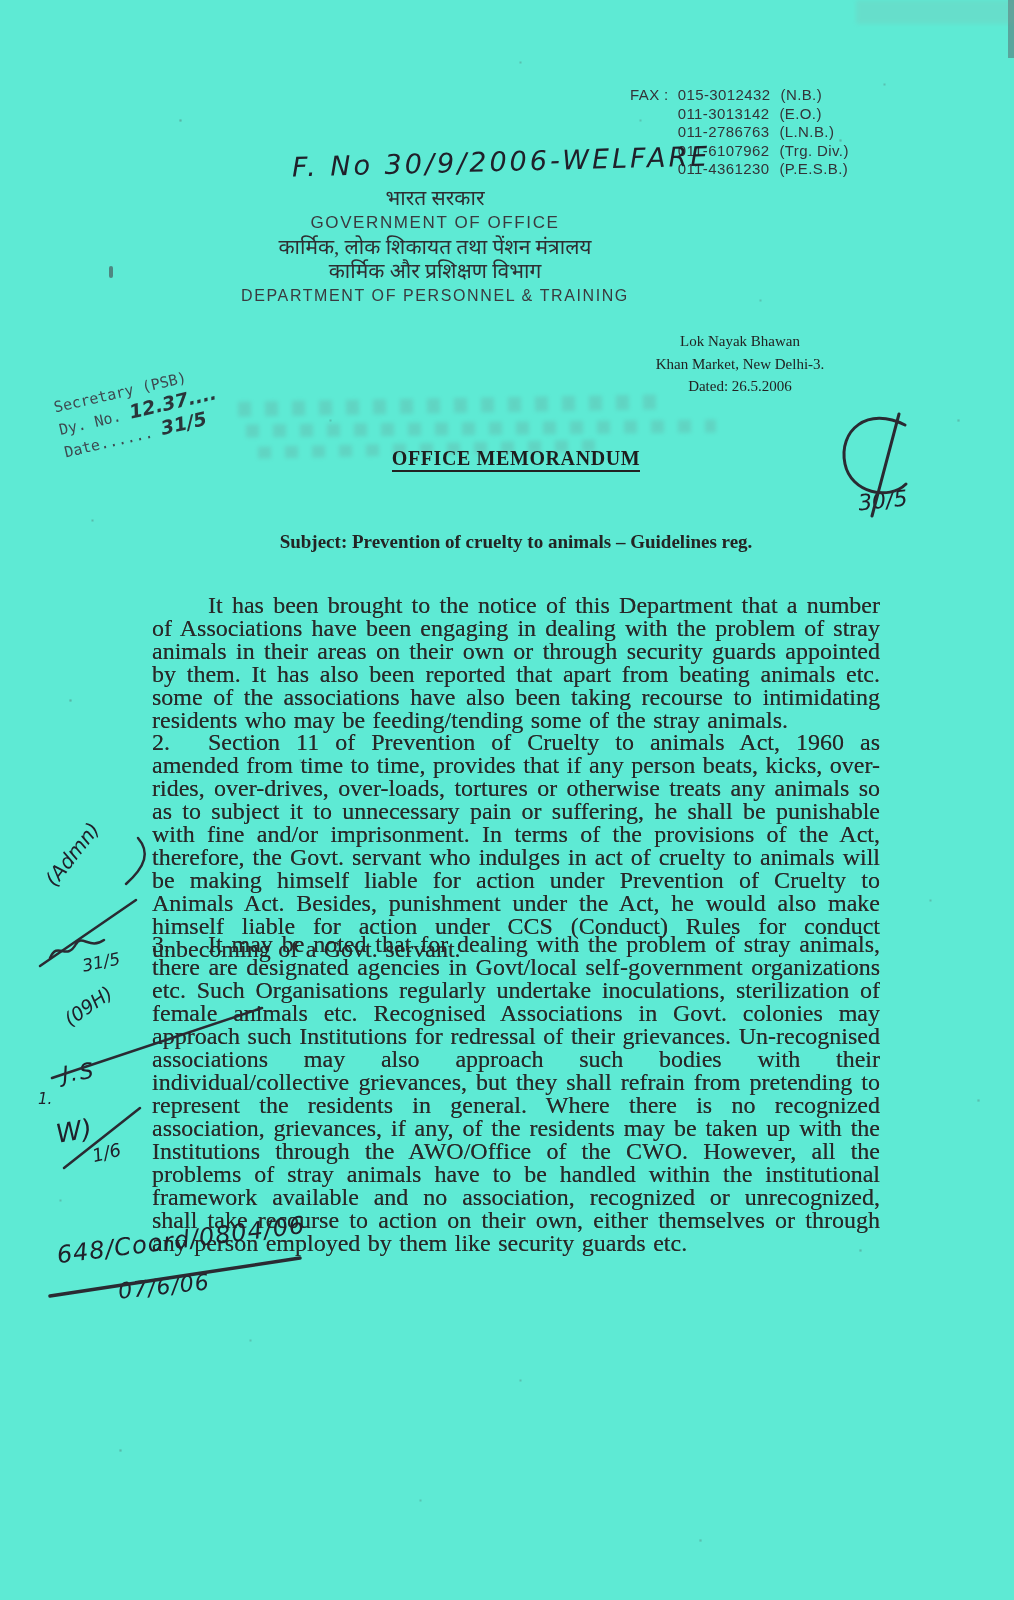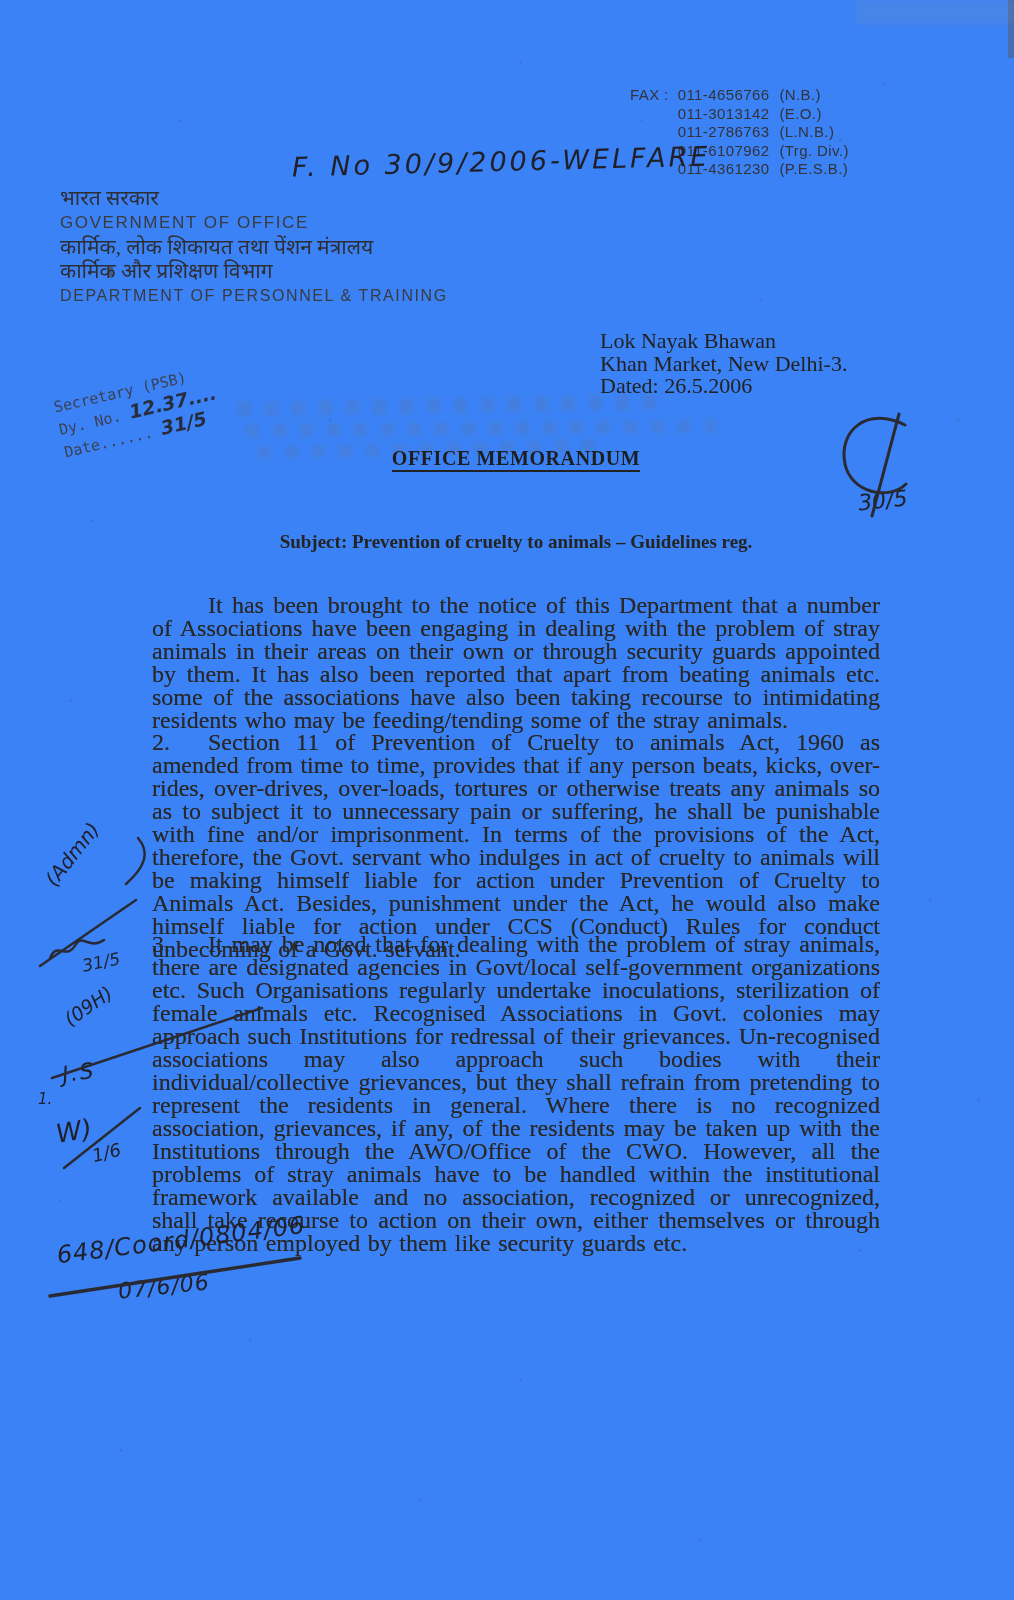--- a/index.html
+++ b/index.html
@@ -1,18 +1,18 @@
 <!DOCTYPE html>
 <html><head>
 <meta charset="utf-8">
 <style>
   html,body{margin:0;padding:0;background:#e8e8e6;}
   .page{
     position:relative; width:1014px; height:1600px; margin:0 auto;
-    background:#3b82f6; overflow:hidden;
+    background:#5eead4; overflow:hidden;
     font-family:"Liberation Serif", serif; color:#2b2b2b;
   }
   
   .speckles{position:absolute;left:0;top:0;width:1px;height:1px;background:transparent;
     box-shadow:180px 120px 0 0.6px rgba(70,70,70,.30),520px 62px 0 0.5px rgba(70,70,70,.25),
     840px 140px 0 0.6px rgba(70,70,70,.30),92px 520px 0 0.5px rgba(70,70,70,.28),
     958px 420px 0 0.6px rgba(70,70,70,.25),300px 760px 0 0.5px rgba(70,70,70,.25),
     70px 700px 0 0.6px rgba(70,70,70,.30),930px 900px 0 0.5px rgba(70,70,70,.25),
     120px 1450px 0 0.6px rgba(70,70,70,.28),520px 1380px 0 0.5px rgba(70,70,70,.25),
     860px 1250px 0 0.6px rgba(70,70,70,.28),420px 1500px 0 0.5px rgba(70,70,70,.22),
@@ -27,26 +27,26 @@
   .bleed1{left:238px;top:398px;width:430px;height:15px;transform:rotate(-1deg);}
   .bleed2{left:246px;top:422px;width:470px;height:13px;transform:rotate(-0.6deg);}
   .bleed3{left:258px;top:443px;width:350px;height:12px;transform:rotate(-1.2deg);}
   .ink-dot{position:absolute;left:109px;top:266px;width:4px;height:12px;background:#45454a;opacity:.6;border-radius:2px;}
 
   
   .fax{position:absolute;left:630px;top:86px;display:flex;gap:9px;
     font-family:"Liberation Sans",sans-serif;font-size:15px;line-height:18.6px;color:#333338;letter-spacing:.4px;}
   .fax-lines .fax-line{display:flex;gap:10px;}
 
-  .header{position:absolute;left:60px;top:186px;width:750px;}
+  .header{position:absolute;left:60px;top:186px;width:750px;text-align:center;}
   .header .hi{font-size:21px;line-height:24px;color:#2e2e32;}
   .header .en{font-family:"Liberation Sans",sans-serif;font-size:17px;line-height:25px;letter-spacing:1.6px;color:#3a3a3f;}
   .header .en.small{font-size:16px;}
 
-  .address{position:absolute;left:600px;top:330px;width:280px;text-align:left;font-size:22px;line-height:22.5px;color:#222;}
+  .address{position:absolute;left:600px;top:330px;width:280px;text-align:center;font-size:15px;line-height:22.5px;color:#222;}
 
   .stamp{position:absolute;left:52px;top:398px;transform:rotate(-13deg);transform-origin:left top;
     font-family:"DejaVu Sans Mono",monospace;font-size:15px;line-height:21px;color:#3b3b44;opacity:.92;}
   .stamp .row{white-space:nowrap;}
   .stamp .hv{font-family:"DejaVu Sans",sans-serif;font-style:italic;font-size:19px;font-weight:bold;color:#26262e;}
 
   .column{position:absolute;left:152px;width:728px;}
   .memo-title{top:447px;text-align:center;}
   .memo-title span{font-size:20px;font-weight:bold;letter-spacing:.6px;color:#1e1e1e;
     border-bottom:2.5px solid #222;padding-bottom:1px;}
@@ -85,21 +85,21 @@
   <div class="corner-smudge"></div>
   <div class="bleed bleed1"></div>
   <div class="bleed bleed2"></div>
   <div class="bleed bleed3"></div>
   <div class="ink-dot"></div>
 
   <div class="fax">
     <div>FAX :</div>
     <div class="fax-lines">
       <div class="fax-line">
-        <span>011-4656766</span>
+        <span>015-3012432</span>
         <span>(N.B.)</span>
       </div>
       <div class="fax-line">
         <span>011-3013142</span>
         <span>(E.O.)</span>
       </div>
       <div class="fax-line">
         <span>011-2786763</span>
         <span>(L.N.B.)</span>
       </div>

